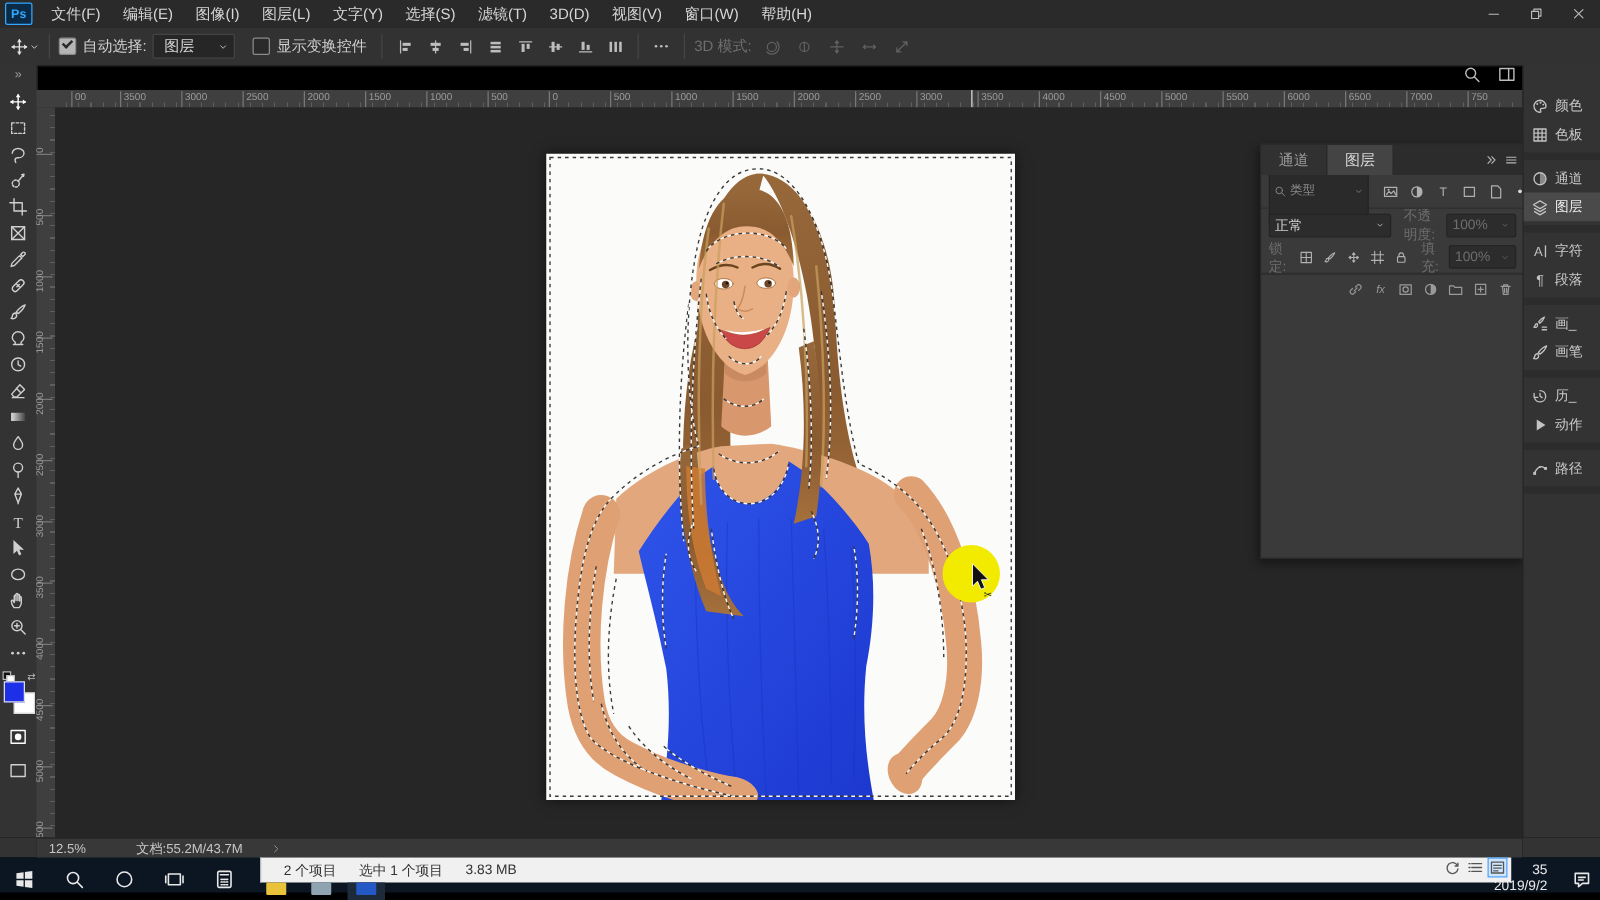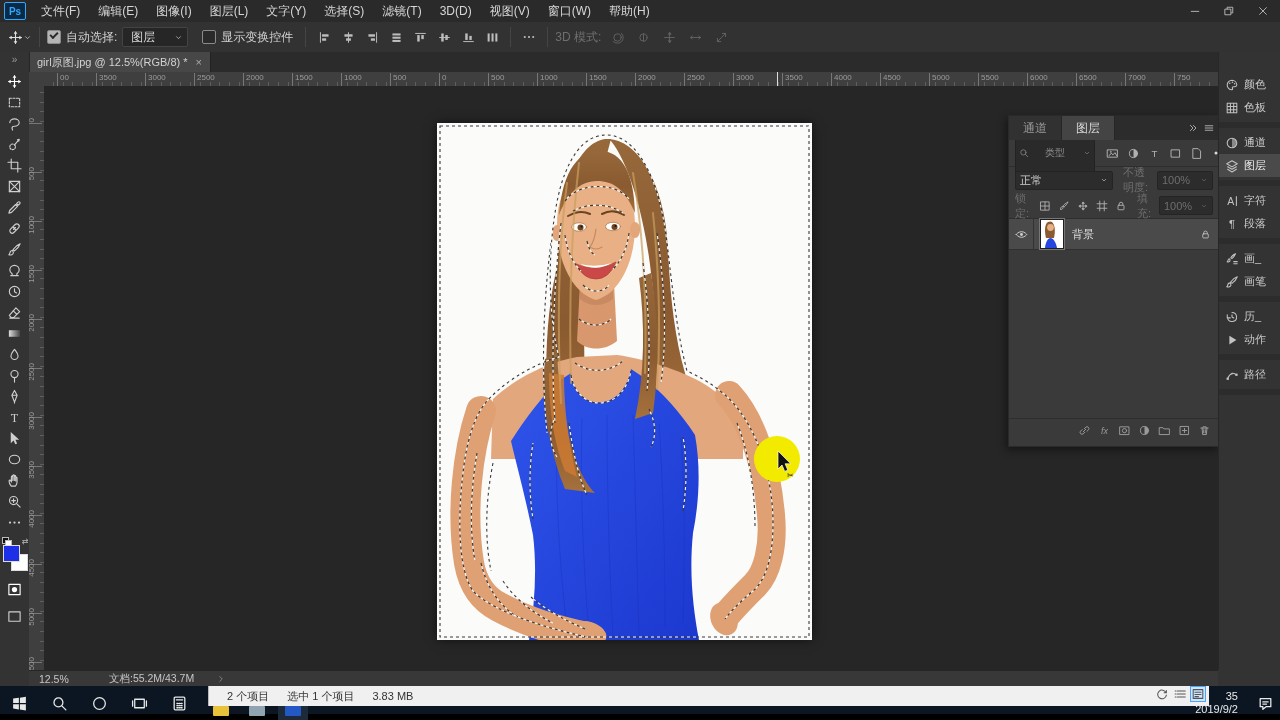--- a/index.html
+++ b/index.html
@@ -70,21 +70,21 @@
   #document svg{display:block;}
 
   
   #dock{left:1008px;top:115px;width:210px;height:330px;background:#3a3a3a;box-shadow:-2px 3px 8px rgba(0,0,0,.45);border:1px solid #2a2a2a;}
   #dock-tabs{height:24px;background:#2c2c2c;display:flex;align-items:stretch;position:relative;}
   .dtab{padding:0 14px;display:flex;align-items:center;font-size:12px;color:#9a9a9a;background:#313131;border-right:1px solid #262626;}
   .dtab.active{background:#444;color:#d8d8d8;}
   #dock-tabs .hicons{position:absolute;right:4px;top:0;height:24px;display:flex;align-items:center;gap:4px;color:#b5b5b5;}
   .dock-row{display:flex;align-items:center;padding:0 6px;gap:4px;}
   #filter-row{height:26px;border-bottom:1px solid #2e2e2e;}
-  #search-box{flex:0 0 72px;height:17px;background:#2a2a2a;border:1px solid #222;border-radius:2px;display:flex;align-items:center;padding:16px 3px;gap:16px;color:#8a8a8a;font-size:10px;}
+  #search-box{flex:0 0 72px;height:17px;background:#2a2a2a;border:1px solid #222;border-radius:2px;display:flex;padding:16px 3px;gap:3px;color:#8a8a8a;font-size:10px;}
   .frow-ic{width:19px;height:18px;display:flex;align-items:center;justify-content:center;color:#b0b0b0;}
   #blend-row{height:26px;}
   #lock-row{height:25px;border-bottom:1px solid #2e2e2e;}
   .mini-dd{background:#2c2c2c;border:1px solid #242424;border-radius:2px;height:17px;display:flex;align-items:center;justify-content:space-between;padding:0 4px;font-size:11px;}
   .lbl11{font-size:11px;}
   #layers-list{height:199px;background:#3a3a3a;}
   .layer-row{height:30px;background:#4a4a4a;display:flex;align-items:center;border-bottom:1px solid #303030;}
   .eye-cell{width:24px;height:30px;border-right:1px solid #333;display:flex;align-items:center;justify-content:center;color:#cfcfcf;}
   .thumb{width:22px;height:28px;margin:0 8px 0 6px;border:1px solid #1e1e1e;outline:1px solid #777;background:#fff;}
   .layer-name{flex:1;font-size:11px;color:#ddd;}
@@ -311,26 +311,20 @@
         </span>
         <span class="opt-ic">
           <svg width="15" height="15" viewBox="0 0 16 16" fill="none" stroke="currentColor" stroke-width="1.2" stroke-linecap="round" stroke-linejoin="round">
             <rect x="3.5" y="6.5" width="9" height="7.5"></rect>
             <path d="M8 1.5V9M8 1.5L5.5 4M8 1.5L10.5 4"></path>
           </svg>
         </span>
       </div>
   </div>
 
-  <div id="tabbar" class="abs">
-    <div id="doctab">
-      <span>girl原图.jpg @ 12.5%(RGB/8) *</span>
-      <span class="tclose">×</span>
-    </div>
-  </div>
 
   <div id="toolbar" class="abs">
     <div id="tb-collapse">»</div>
     <div id="tools">
         <div class="tool-btn">
           <svg width="15" height="15" viewBox="0 0 16 16" fill="none" stroke="currentColor" stroke-width="1.2" stroke-linecap="round" stroke-linejoin="round">
             <path d="M8 2v12M2 8h12"></path>
             <path class="f" d="M8 1l-2 3h4zM8 15l-2-3h4zM1 8l3-2v4zM15 8l-3-2v4z"></path>
           </svg>
         </div>
@@ -805,43 +799,20 @@
       <span class="lbl11 dim" style="margin-left:4px;">填充:</span>
       <span class="mini-dd dim" style="flex:0 0 44px;">
         <span>100%</span>
         <span class="icon" id="fl-chev">
             <svg width="8" height="8" viewBox="0 0 16 16" fill="none" stroke="currentColor" stroke-width="1.2" stroke-linecap="round" stroke-linejoin="round">
               <path d="M4.5 6.5L8 10l3.5-3.5"></path>
             </svg>
           </span>
       </span>
     </div>
-    <div id="layers-list">
-        <div class="layer-row">
-    <span class="eye-cell">
-            <svg width="13" height="13" viewBox="0 0 16 16" fill="none" stroke="currentColor" stroke-width="1.2" stroke-linecap="round" stroke-linejoin="round">
-              <path d="M1.5 8S4 4.5 8 4.5 14.5 8 14.5 8 12 11.5 8 11.5 1.5 8 1.5 8z"></path>
-              <circle cx="8" cy="8" r="1.8" class="f"></circle>
-            </svg>
-          </span>
-    <span class="thumb"><svg width="22" height="28" viewBox="0 0 22 28">
-              <rect width="22" height="28" fill="#fff"></rect>
-              <path d="M7 2c-2 1-3 4-3 8 0 3 .5 6 1 8h8c.7-3 1-6 .8-9C13.6 5 11.5 1.5 9.5 1.5z" fill="#8a5a30"></path>
-              <circle cx="9.5" cy="7.5" r="3.4" fill="#e8b084"></circle>
-              <path d="M4 28c.5-6 3-10 5.5-10s5.5 4 6.5 10z" fill="#2547df"></path>
-            </svg></span>
-    <span class="layer-name">背景</span>
-    <span class="layer-lock icon">
-            <svg width="11" height="11" viewBox="0 0 16 16" fill="none" stroke="currentColor" stroke-width="1.2" stroke-linecap="round" stroke-linejoin="round">
-              <rect x="4" y="7" width="8" height="6" rx="1"></rect>
-              <path d="M5.5 7V5.5a2.5 2.5 0 0 1 5 0V7"></path>
-            </svg>
-          </span>
-  </div>
-      </div>
     <div id="dock-bottom">
         <span class="icon">
           <svg width="13" height="13" viewBox="0 0 16 16" fill="none" stroke="currentColor" stroke-width="1.2" stroke-linecap="round" stroke-linejoin="round">
             <path d="M6.5 9.5l3-3M5 7L3 9a2.3 2.3 0 0 0 3.2 3.2l2-2M11 9l2-2a2.3 2.3 0 0 0-3.2-3.2l-2 2"></path>
           </svg>
         </span>
         <span class="icon">
           <svg width="13" height="13" viewBox="0 0 16 16" fill="none" stroke="currentColor" stroke-width="1.2" stroke-linecap="round" stroke-linejoin="round">
             <text x="8" y="12" text-anchor="middle" font-size="11" font-style="italic" class="f">fx</text>
           </svg>

